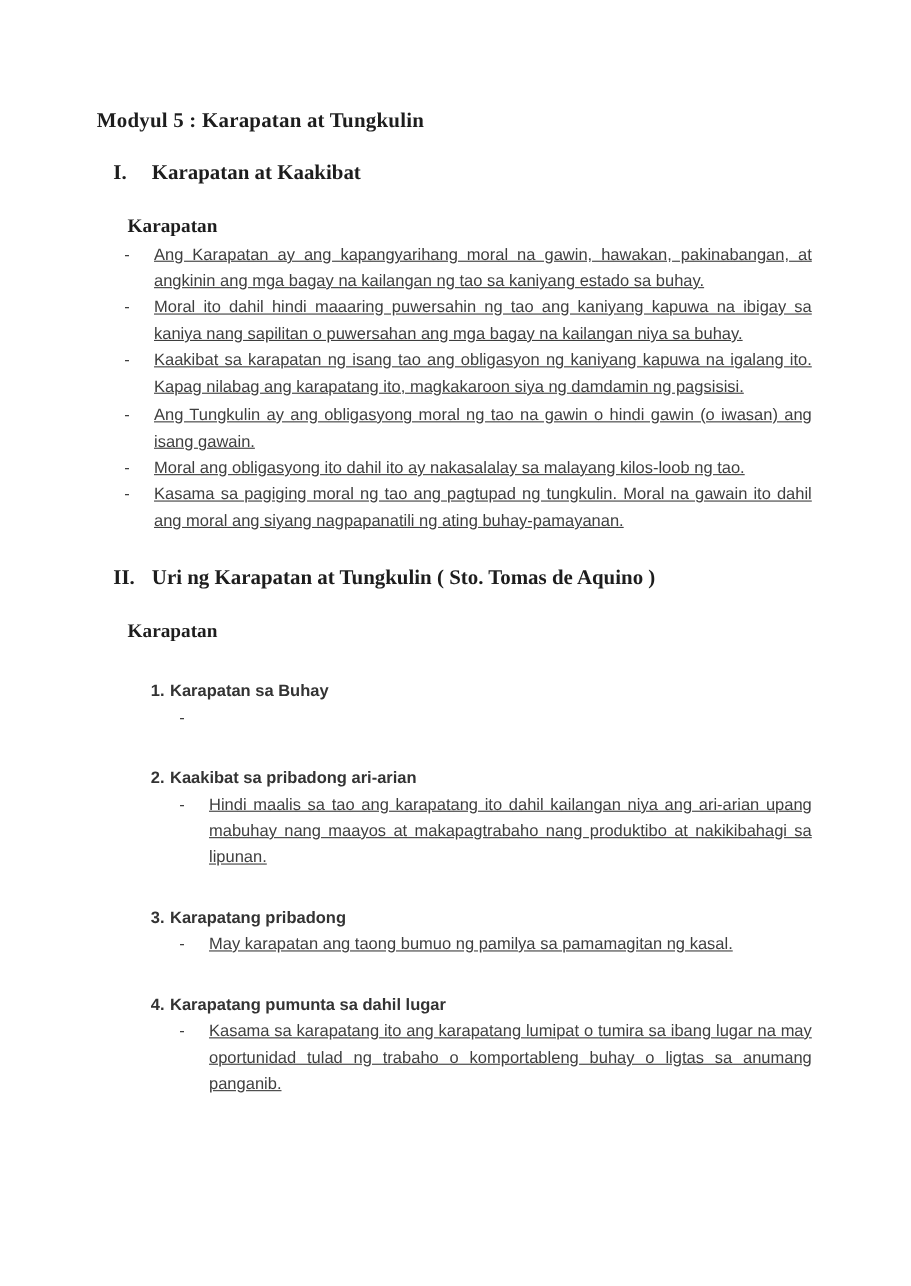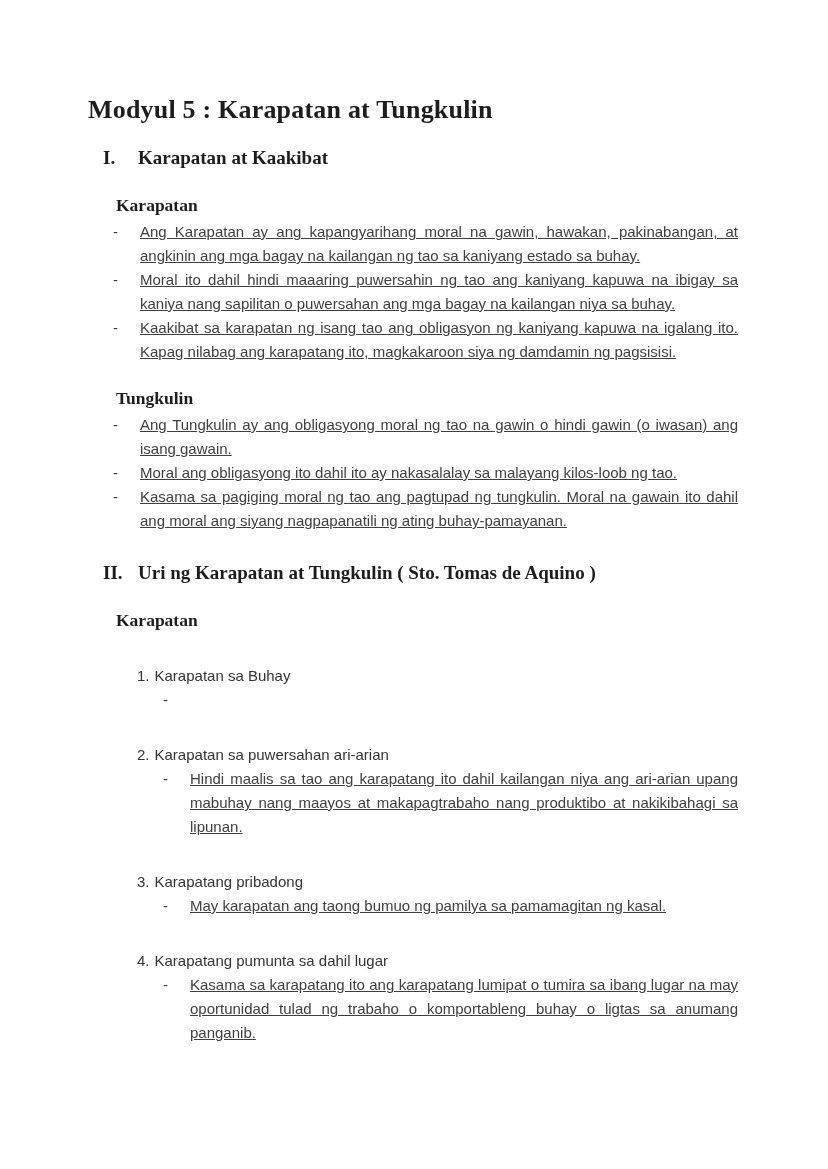--- a/index.html
+++ b/index.html
@@ -20,21 +20,21 @@
     top: 96px;
     width: 650px;
     color: #3e3e3e;
     font-family: "Liberation Sans", "DejaVu Sans", sans-serif;
     font-size: 15px;
     line-height: 24px;
   }
   .doc-title {
     font-family: "Liberation Serif", "DejaVu Serif", serif;
     font-weight: bold;
-    font-size: 26px;
+    font-size: 19px;
     line-height: 27px;
     color: #1d1d1d;
     letter-spacing: 0.2px;
   }
   .section-head {
     display: flex;
     font-family: "Liberation Serif", "DejaVu Serif", serif;
     font-weight: bold;
     font-size: 19px;
     line-height: 27px;
@@ -67,21 +67,21 @@
     flex: none;
   }
   .bullet-text {
     flex: 1;
     text-align: justify;
     text-decoration: underline;
   }
   .numbered-list { margin-top: 5px; }
   .num-item-title {
     padding-left: 49px;
-    font-weight: normal;
+    font-weight: bold;
     color: #333333;
     margin-top: 31px;
   }
   .num-item-title .item-number { margin-right: 5px; }
   .sub-bullet {
     display: flex;
   }
   .sub-dash-cell {
     width: 102px;
     padding-left: 75px;
@@ -111,21 +111,20 @@
       <div class="bullet">
         <span class="dash-cell">-</span>
         <span class="bullet-text">Moral ito dahil hindi maaaring puwersahin ng tao ang kaniyang kapuwa na ibigay sa kaniya nang sapilitan o puwersahan ang mga bagay na kailangan niya sa buhay.</span>
       </div>
       <div class="bullet">
         <span class="dash-cell">-</span>
         <span class="bullet-text">Kaakibat sa karapatan ng isang tao ang obligasyon ng kaniyang kapuwa na igalang ito. Kapag nilabag ang karapatang ito, magkakaroon siya ng damdamin ng pagsisisi.</span>
       </div>
     </div>
 
-    <div class="sub-head">Tungkulin</div>
     <div class="bullet-list">
       <div class="bullet">
         <span class="dash-cell">-</span>
         <span class="bullet-text">Ang Tungkulin ay ang obligasyong moral ng tao na gawin o hindi gawin (o iwasan) ang isang gawain.</span>
       </div>
       <div class="bullet">
         <span class="dash-cell">-</span>
         <span class="bullet-text">Moral ang obligasyong ito dahil ito ay nakasalalay sa malayang kilos-loob ng tao.</span>
       </div>
       <div class="bullet">
@@ -144,21 +143,21 @@
     <div class="numbered-list">
 
       <div class="num-item-title">
         <span class="item-number">1.</span><span>Karapatan sa Buhay</span>
       </div>
       <div class="sub-bullet">
         <span class="sub-dash-cell">-</span>
       </div>
 
       <div class="num-item-title">
-        <span class="item-number">2.</span><span>Karapatan sa puwersahan ari-arian</span>
+        <span class="item-number">2.</span><span>Kaakibat sa pribadong ari-arian</span>
       </div>
       <div class="sub-bullet">
         <span class="sub-dash-cell">-</span>
         <span class="bullet-text">Hindi maalis sa tao ang karapatang ito dahil kailangan niya ang ari-arian upang mabuhay nang maayos at makapagtrabaho nang produktibo at nakikibahagi sa lipunan.</span>
       </div>
 
       <div class="num-item-title">
         <span class="item-number">3.</span><span>Karapatang pribadong</span>
       </div>
       <div class="sub-bullet">

